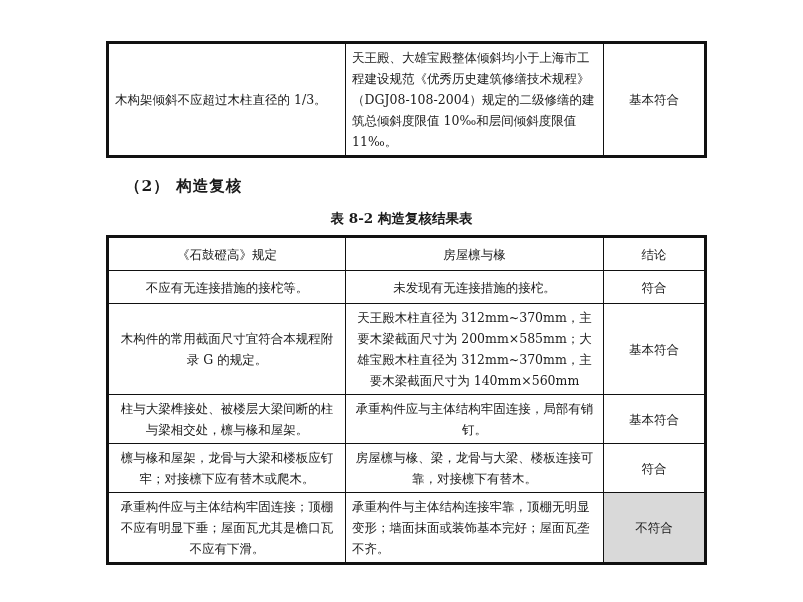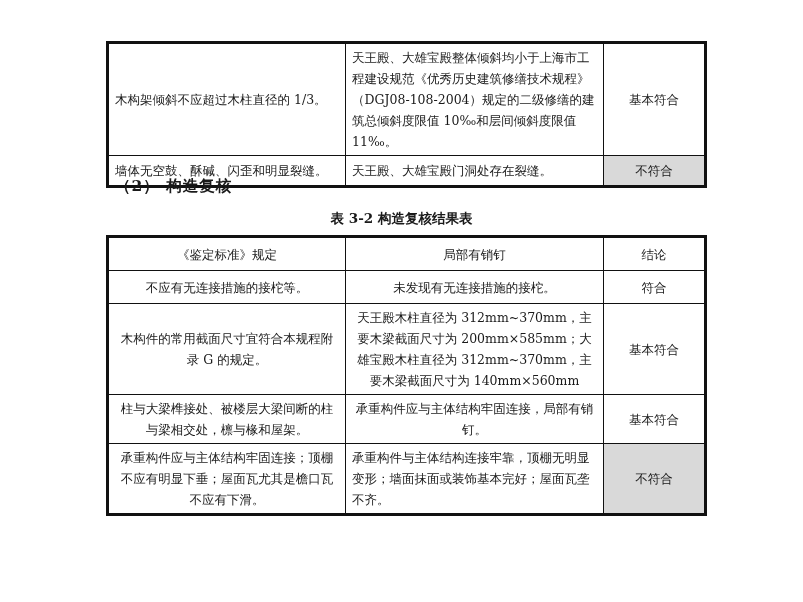--- a/index.html
+++ b/index.html
@@ -11,21 +11,21 @@
         padding:3px 6px;vertical-align:middle;}
   .c1{width:238px;}
   .c2{width:258px;}
   .c3{width:auto;text-align:center;}
   .left{text-align:left;}
   .center{text-align:center;}
   .gray{background:#d9d9d9;}
   #t1{top:41px;}
   #t1 tr.r1 td{height:85px;}
   #t1 tr.r2 td{height:23px;}
-  .heading{position:absolute;left:115px;top:176px;font-size:15.5px;font-weight:bold;letter-spacing:1px;}
+  .heading{position:absolute;left:125px;top:176px;font-size:15.5px;font-weight:bold;letter-spacing:1px;}
   .caption{position:absolute;left:0;width:803px;top:210px;text-align:center;font-size:13.5px;font-weight:bold;}
   #t2{top:235px;}
   #t2 tr.h td{height:26px;}
   #t2 tr.ra td{height:26px;text-align:center;}
   #t2 tr.rb td{height:82px;}
   #t2 tr.rc td{height:37px;}
   #t2 tr.rd td{height:37px;}
   #t2 tr.re td{height:37px;}
   #t2 tr.rf td{height:59px;}
 </style>
@@ -37,57 +37,57 @@
       <col class="c1">
       <col class="c2">
       <col>
     </colgroup>
   <tbody>
       <tr class="r1">
     <td class="left">木构架倾斜不应超过木柱直径的 1/3。</td>
     <td class="left">天王殿、大雄宝殿整体倾斜均小于上海市工程建设规范《优秀历史建筑修缮技术规程》（DGJ08-108-2004）规定的二级修缮的建筑总倾斜度限值 10‰和层间倾斜度限值 11‰。</td>
     <td class="c3">基本符合</td>
   </tr>
-  <tr class="r2">
-    <td class="left">墙体无空鼓、酥碱、闪歪和明显裂缝。</td>
-    <td class="left">天王殿、大雄宝殿门洞处存在裂缝。</td>
-    <td class="c3 gray">不符合</td>
-  </tr>
 </tbody>
   </table>
 
 <div class="heading">（2）  构造复核</div>
-<div class="caption">表 3-2   构造复核结果表</div>
+<div class="caption">表 8-2   构造复核结果表</div>
 
 <table id="t2">
   <colgroup>
       <col class="c1">
       <col class="c2">
       <col>
     </colgroup>
   <tbody>
       <tr class="h">
-    <td class="center">《鉴定标准》规定</td>
-    <td class="center">局部有销钉</td>
+    <td class="center">《石鼓磴高》规定</td>
+    <td class="center">房屋檩与椽</td>
     <td class="c3">结论</td>
   </tr>
   <tr class="ra">
     <td class="center">不应有无连接措施的接柁等。</td>
     <td class="center">未发现有无连接措施的接柁。</td>
     <td class="c3">符合</td>
   </tr>
   <tr class="rb">
     <td class="center">木构件的常用截面尺寸宜符合本规程附录 G 的规定。</td>
     <td class="center">天王殿木柱直径为 312mm~370mm，主要木梁截面尺寸为 200mm×585mm；大雄宝殿木柱直径为 312mm~370mm，主要木梁截面尺寸为 140mm×560mm</td>
     <td class="c3">基本符合</td>
   </tr>
   <tr class="rd">
     <td class="center">柱与大梁榫接处、被楼层大梁间断的柱与梁相交处，檩与椽和屋架。</td>
     <td class="center">承重构件应与主体结构牢固连接，局部有销钉。</td>
     <td class="c3">基本符合</td>
   </tr>
+  <tr class="re">
+    <td class="center">檩与椽和屋架，龙骨与大梁和楼板应钉牢；对接檩下应有替木或爬木。</td>
+    <td class="center">房屋檩与椽、梁，龙骨与大梁、楼板连接可靠，对接檩下有替木。</td>
+    <td class="c3">符合</td>
+  </tr>
   <tr class="rf">
     <td class="center">承重构件应与主体结构牢固连接；顶棚不应有明显下垂；屋面瓦尤其是檐口瓦不应有下滑。</td>
     <td class="left">承重构件与主体结构连接牢靠，顶棚无明显变形；墙面抹面或装饰基本完好；屋面瓦垄不齐。</td>
     <td class="c3 gray">不符合</td>
   </tr>
 </tbody>
   </table>
 
 </body></html>

